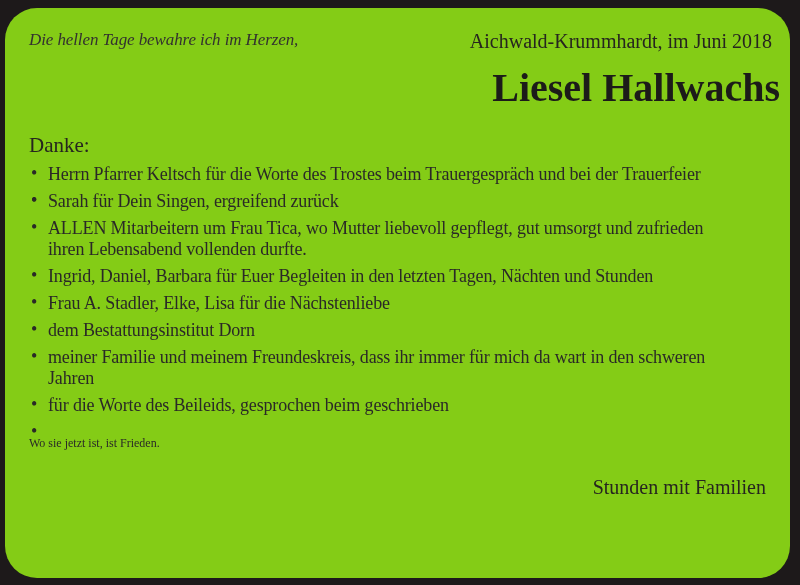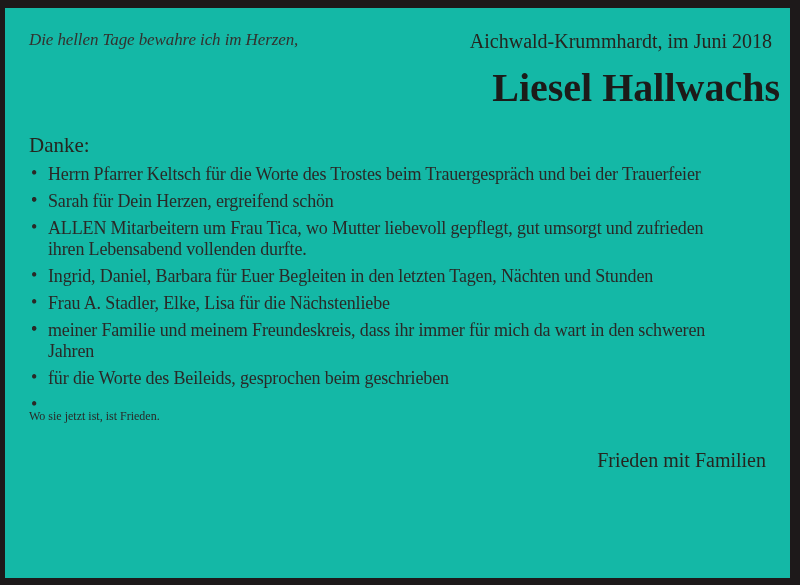--- a/index.html
+++ b/index.html
@@ -12,22 +12,23 @@
   }
   body { background: #1d191a; position: relative; }
 
   
   .card {
     position: absolute;
     top: 8px;
     left: 5px;
     right: 10px;
     bottom: 7px;
-    background: #14b8a6;
+    background: #84cc16;
     color: #2a2927;
+    border-radius: 32px;
   }
   .content {
     padding: 21px 10px 0 24px;
   }
 
   
   .header-row {
     display: flex;
     justify-content: space-between;
     align-items: flex-start;
@@ -121,48 +122,49 @@
     <ul class="thanks-list">
       <li>
         <span class="bullet">•</span>
         <span>Herrn Pfarrer Keltsch für die Worte des Trostes beim Trauergespräch und bei der Trauerfeier</span>
       </li>
       <li>
         <span class="bullet">•</span>
       </li>
       <li>
         <span class="bullet">•</span>
-        <span>Sarah für Dein Herzen, ergreifend schön</span>
+        <span>Sarah für Dein Singen, ergreifend zurück</span>
       </li>
       <li class="wrap-early">
         <span class="bullet">•</span>
         <span>ALLEN Mitarbeitern um Frau Tica, wo Mutter liebevoll gepflegt, gut umsorgt und zufrieden ihren Lebensabend vollenden durfte.</span>
       </li>
       <li>
         <span class="bullet">•</span>
         <span>Ingrid, Daniel, Barbara für Euer Begleiten in den letzten Tagen, Nächten und Stunden</span>
       </li>
       <li>
         <span class="bullet">•</span>
         <span>Frau A. Stadler, Elke, Lisa für die Nächstenliebe</span>
       </li>
       <li>
         <span class="bullet">•</span>
+        <span>dem Bestattungsinstitut Dorn</span>
       </li>
       <li class="wrap-early">
         <span class="bullet">•</span>
         <span>meiner Familie und meinem Freundeskreis, dass ihr immer für mich da wart in den schweren Jahren</span>
       </li>
       <li>
         <span class="bullet">•</span>
         <span>für die Worte des Beileids, gesprochen beim geschrieben</span>
       </li>
       <li>
         <span class="bullet">•</span>
       </li>
     </ul>
 
     <div class="closing">Wo sie jetzt ist, ist Frieden.</div>
 
-    <div class="signature">Frieden mit Familien</div>
+    <div class="signature">Stunden mit Familien</div>
 
   </div>
 </div>
 
 </body></html>

